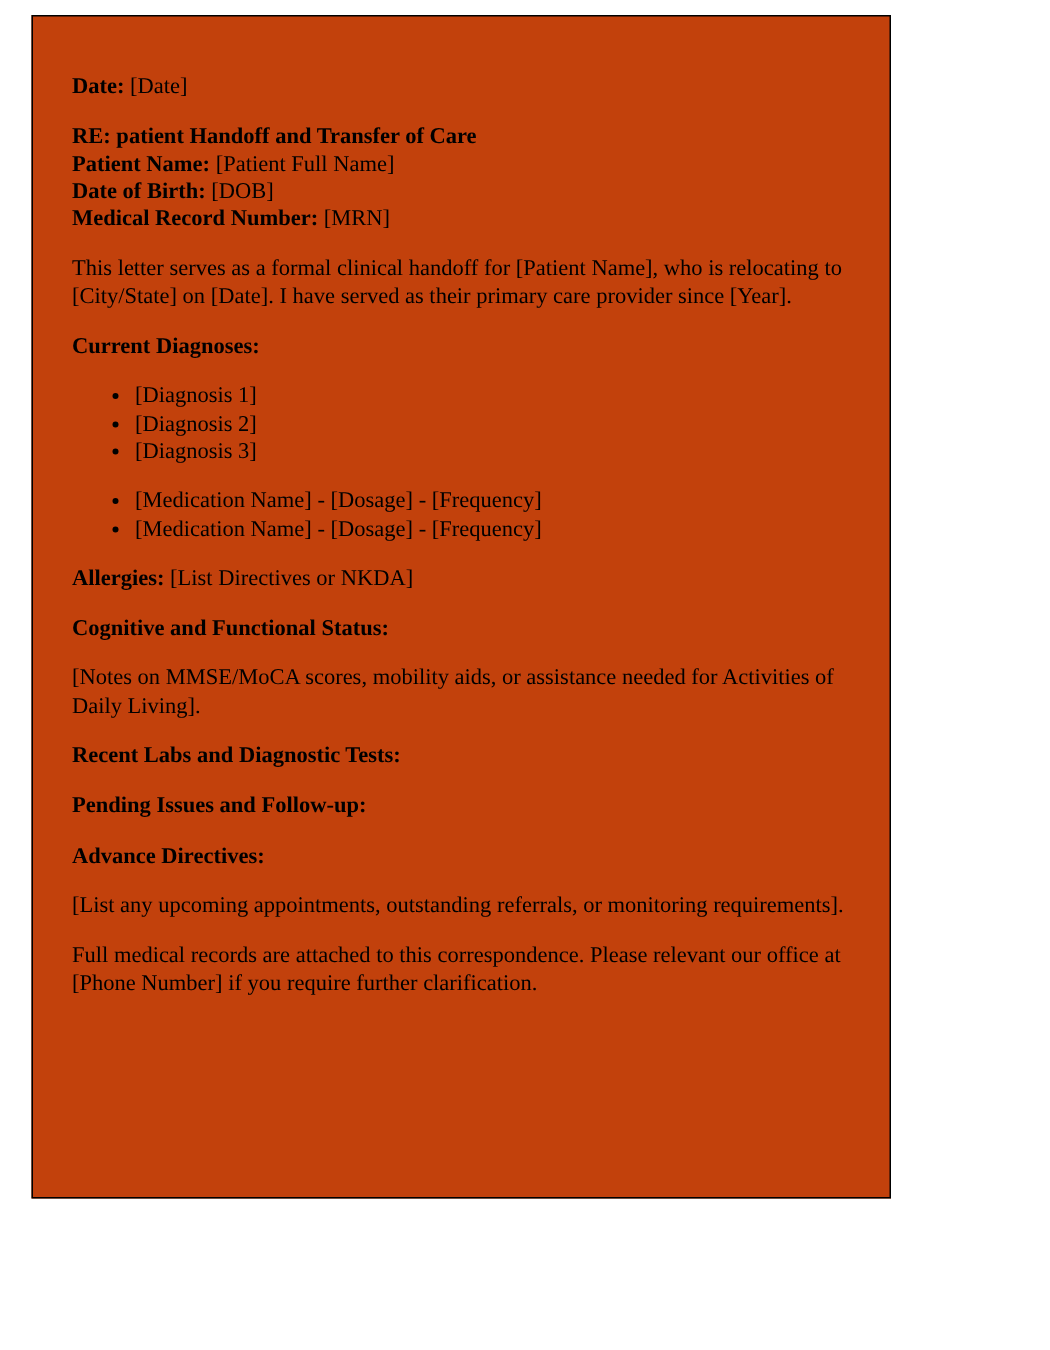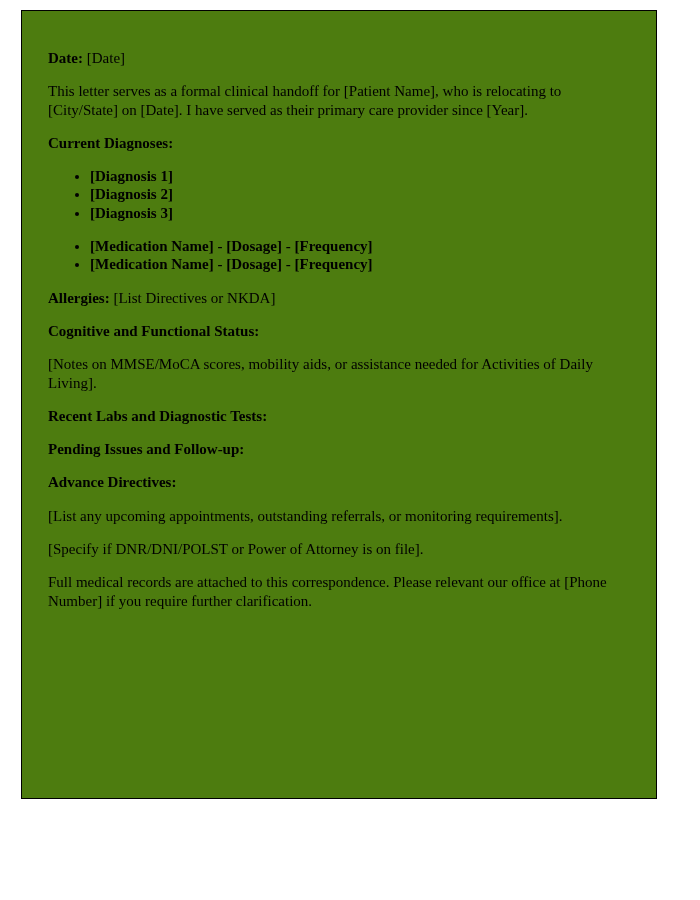--- a/index.html
+++ b/index.html
@@ -11,59 +11,64 @@
     width: 700px;
     height: 900px;
     position: relative;
     font-family: "Liberation Serif", serif;
     color: #000000;
   }
   .page {
     position: absolute;
     left: 21px;
     top: 10px;
-    width: 636px;
+    width: 573px;
     height: 789px;
     border: 1px solid #000000;
     box-sizing: border-box;
     padding: 38px 26px 0 26px;
     overflow: hidden;
-    background: #4d7c0f;
+    background: #c2410c;
   }
   .page p {
     margin: 15px 0;
     font-size: 15px;
     line-height: 18.3px;
   }
   .page p:first-child {
     margin-top: 0;
   }
   .page ul {
     margin: 15px 0;
     padding-left: 42px;
     font-size: 15px;
     line-height: 18.3px;
     list-style-type: disc;
-    font-weight: bold;
   }
   .page li {
     margin: 0;
     padding: 0;
   }
   b, strong, .bold {
     font-weight: bold;
   }
 </style>
 </head>
 <body>
 
 <div class="page">
 
   <p><strong>Date:</strong> <span>[Date]</span></p>
 
+  <p>
+    <strong>RE: patient Handoff and Transfer of Care</strong><br>
+    <strong>Patient Name:</strong> <span>[Patient Full Name]</span><br>
+    <strong>Date of Birth:</strong> <span>[DOB]</span><br>
+    <strong>Medical Record Number:</strong> <span>[MRN]</span>
+  </p>
 
 
   <p>This letter serves as a formal clinical handoff for [Patient Name], who is relocating to [City/State] on [Date]. I have served as their primary care provider since [Year].</p>
 
   <p><strong>Current Diagnoses:</strong></p>
   <ul>
     <li>[Diagnosis 1]</li>
     <li>[Diagnosis 2]</li>
     <li>[Diagnosis 3]</li>
   </ul>
@@ -77,17 +82,16 @@
 
   <p><strong>Cognitive and Functional Status:</strong></p>
   <p>[Notes on MMSE/MoCA scores, mobility aids, or assistance needed for Activities of Daily Living].</p>
 
   <p><strong>Recent Labs and Diagnostic Tests:</strong></p>
 
   <p><strong>Pending Issues and Follow-up:</strong></p>
   <p><strong>Advance Directives:</strong></p>
 
   <p>[List any upcoming appointments, outstanding referrals, or monitoring requirements].</p>
-  <p>[Specify if DNR/DNI/POLST or Power of Attorney is on file].</p>
 
   <p>Full medical records are attached to this correspondence. Please relevant our office at [Phone Number] if you require further clarification.</p>
 
 </div>
 
 </body></html>

